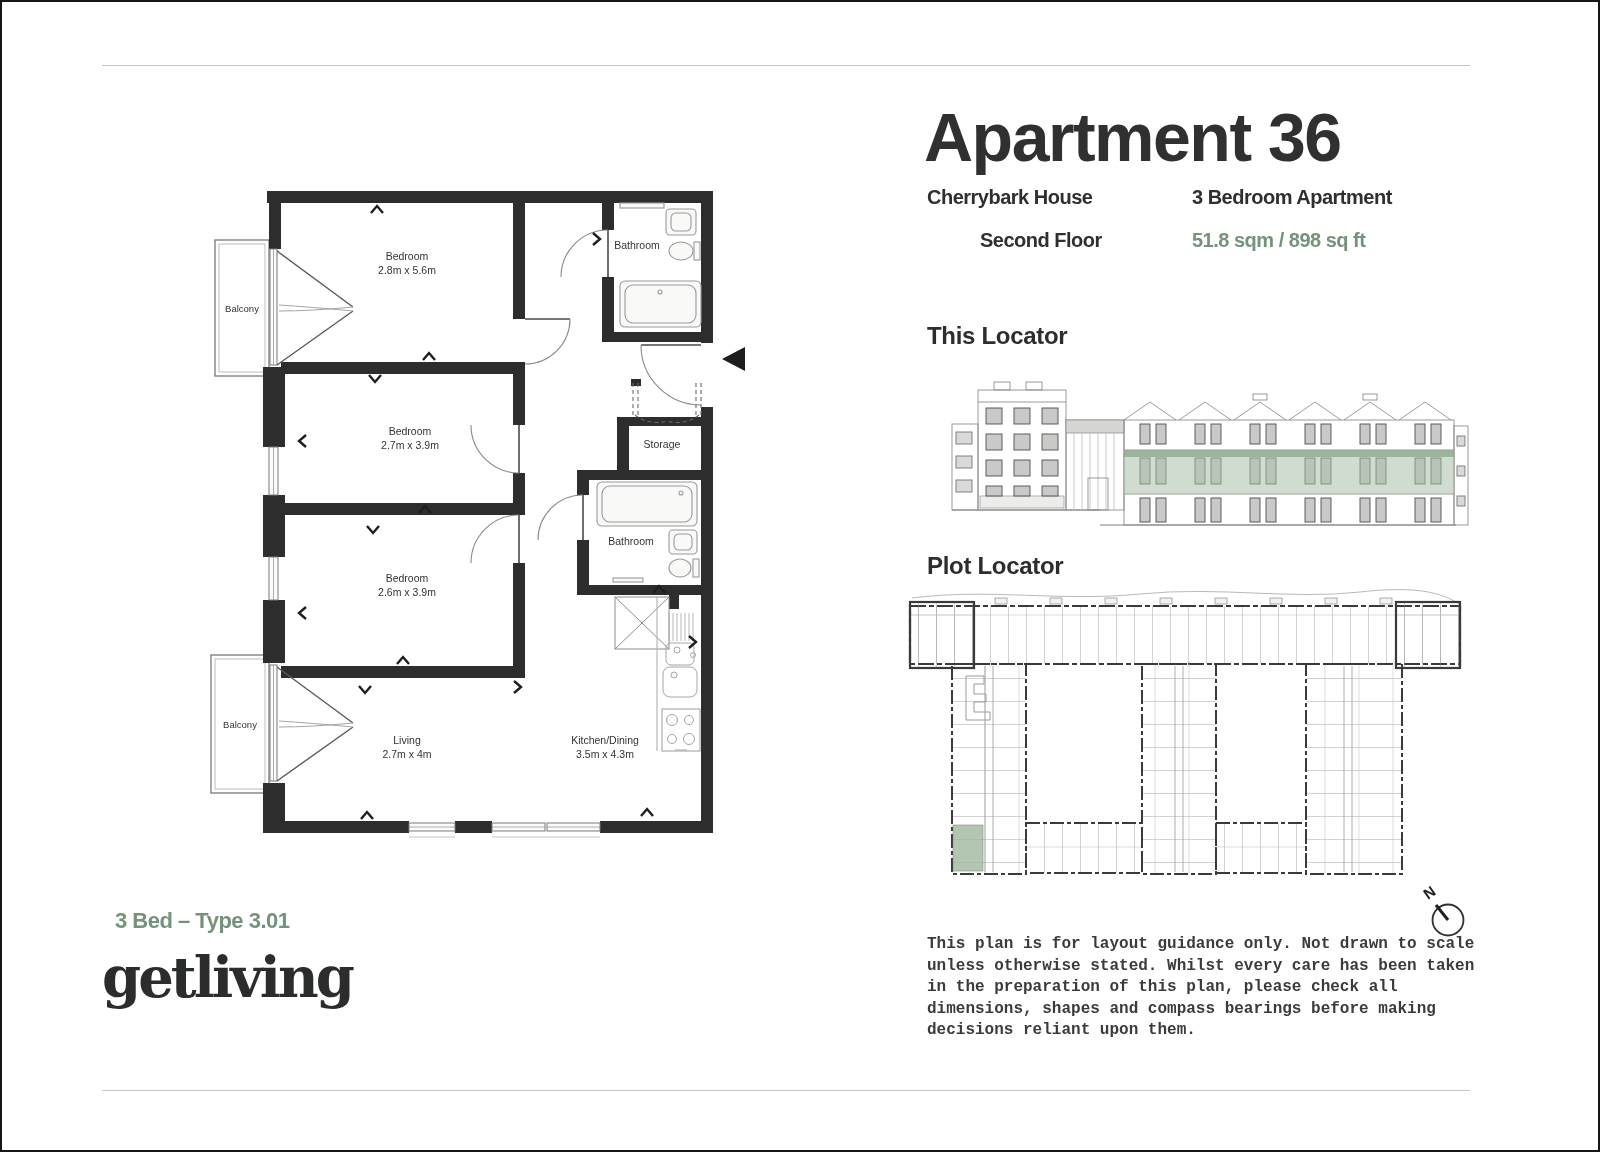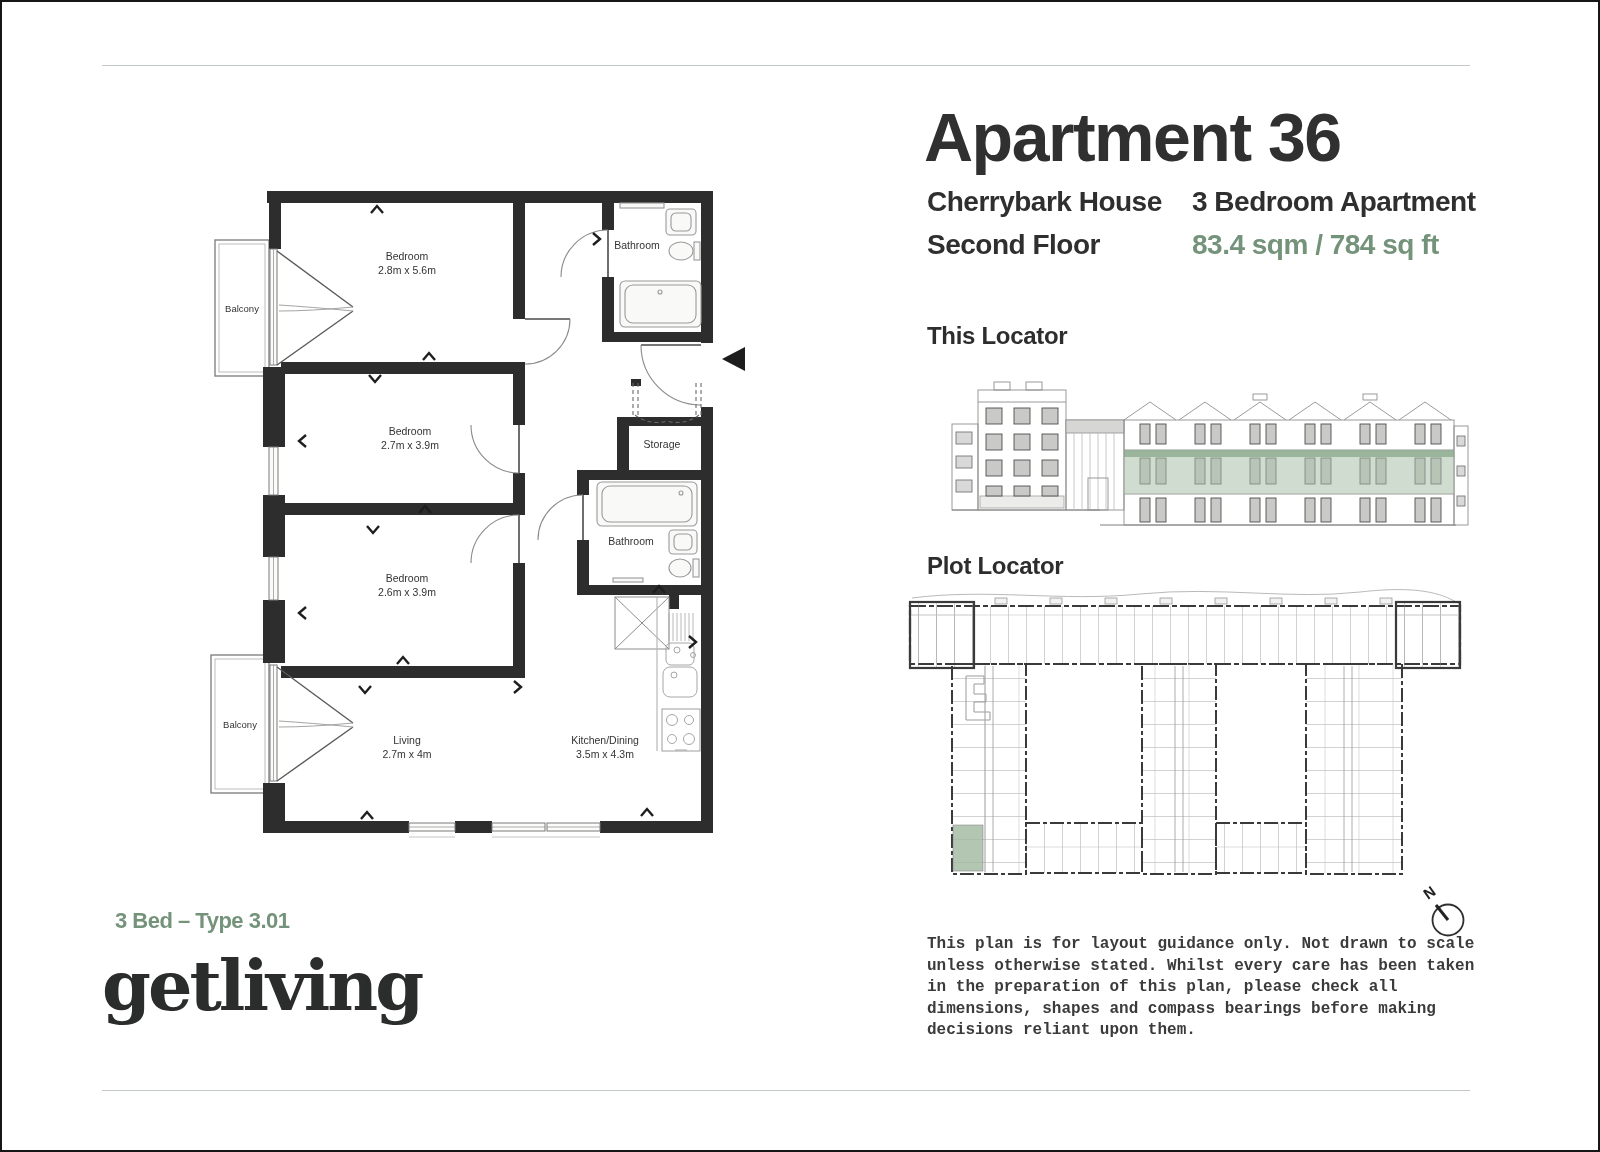--- a/index.html
+++ b/index.html
@@ -7,28 +7,28 @@
     position:relative;width:1596px;height:1148px;background:#ffffff;
     border:2px solid #161616;overflow:hidden;
     font-family:"Liberation Sans",sans-serif;color:#323232;
   }
   .rule{position:absolute;height:1px;background:#c3cac4;}
   .rule.top{left:100px;top:63px;width:1368px;}
   .rule.bottom{left:100px;top:1088px;width:1368px;}
 
   .apt-title{position:absolute;left:922px;top:96px;font-size:68px;font-weight:800;
     letter-spacing:-1.5px;color:#303030;}
-  .sub{position:absolute;font-size:28px;font-weight:700;letter-spacing:-0.5px;color:#2f2f2f;}
+  .sub{position:absolute;font-size:20px;font-weight:700;letter-spacing:-0.5px;color:#2f2f2f;}
   .sub.green{color:#74937a;}
   .sec-head{position:absolute;font-size:24px;font-weight:700;letter-spacing:-0.3px;color:#2d2d2d;}
 
   .plan-type{position:absolute;left:113px;top:906px;font-size:22px;font-weight:800;
     letter-spacing:-0.5px;color:#74937a;}
   .logo{position:absolute;left:100px;top:942px;font-family:"DejaVu Serif",serif;
-    font-size:70px;font-weight:700;letter-spacing:-3px;color:#2a2d2b;}
+    font-size:56px;font-weight:700;letter-spacing:-3px;color:#2a2d2b;}
 
   .footer{position:absolute;left:925px;top:932px;width:562px;color:#3b3b3b;}
   .footer .site{font-size:17px;font-weight:700;margin-bottom:8px;}
   .footer .disc{font-size:16px;font-weight:700;line-height:21.5px;font-family:Liberation Mono, monospace;}
 
   svg text{font-family:"Liberation Sans",sans-serif;fill:#333;}
   .roomname{font-size:10.5px;}
   .compassN{font-size:15px;font-weight:700;fill:#222;}
   .abs{position:absolute;}
 </style>
@@ -36,22 +36,22 @@
 <body>
 
 <div class="page">
 
   <div class="rule top"></div>
   <div class="rule bottom"></div>
 
   <div class="apt-title">Apartment 36</div>
   <div class="sub" style="left:925px;top:184px;">Cherrybark House</div>
   <div class="sub" style="left:1190px;top:184px;">3 Bedroom Apartment</div>
-  <div class="sub" style="left:925px;top:227px;">Second Floor</div>
-  <div class="sub green" style="left:1190px;top:227px;">83.4 sqm / 784 sq ft</div>
+  <div class="sub" style="left:978px;top:227px;">Second Floor</div>
+  <div class="sub green" style="left:1190px;top:227px;">51.8 sqm / 898 sq ft</div>
 
   <div class="sec-head" style="left:925px;top:320px;">This Locator</div>
   <div class="sec-head" style="left:925px;top:550px;">Plot Locator</div>
 
   <svg class="abs" style="left:205px;top:183px;" width="540" height="672" viewBox="0 0 540 672">
     <defs>
       <g id="chev">
           <polyline points="-6,4 0,-3 6,4" fill="none" stroke="#1e1e1e" stroke-width="2.4"></polyline>
         </g>
     </defs>

